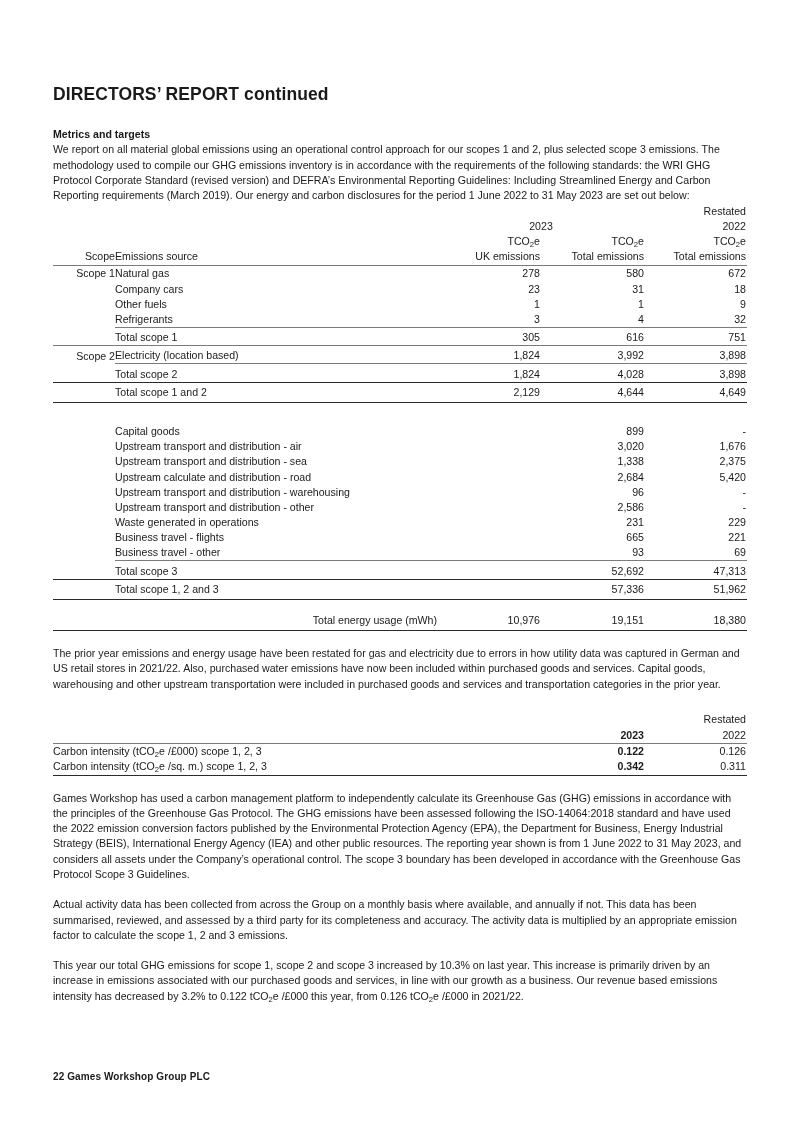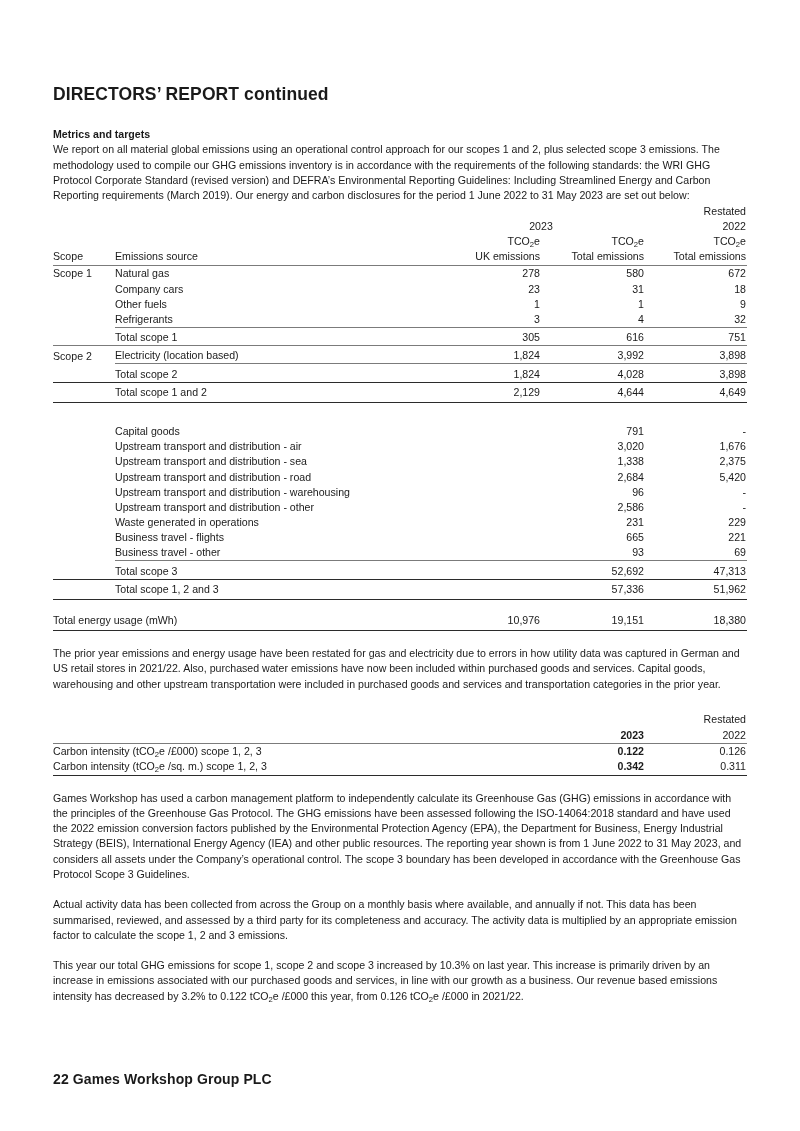--- a/index.html
+++ b/index.html
@@ -67,21 +67,21 @@
     font-size: 10.6px;
     table-layout: fixed;
   }
   table.emissions td, table.emissions th {
     padding: 0;
     vertical-align: bottom;
     font-weight: normal;
     line-height: 1.42;
     height: 15.2px;
   }
-  .c-scope   { width: 62px;  text-align: left; }
+  .c-scope   { width: 62px;  text-align: right; }
   .c-source  { width: 322px; text-align: left; }
   .c-uk      { width: 104px; text-align: right; padding-right: 1px !important; }
   .c-tot     { width: 104px; text-align: right; padding-right: 1px !important; }
   .c-res     { width: 102px; text-align: right; padding-right: 1px !important; }
 
   .hdr-cell { text-align: right; padding-right: 1px !important; }
   .hdr-2023 {
     font-weight: bold;
     text-align: center;
   }
@@ -112,21 +112,21 @@
   }
   .i-label { width: 488px; text-align: left; }
   .i-2023  { width: 104px; text-align: right; padding-right: 1px !important; }
   .i-2022  { width: 102px; text-align: right; padding-right: 1px !important; }
 
   
   .footer {
     position: absolute;
     left: 53px;
     top: 1071px;
-    font-size: 14px;
+    font-size: 10px;
     font-weight: bold;
     letter-spacing: 0.1px;
   }
 </style>
 </head>
 <body>
 
 <div class="page">
   <div class="content">
 
@@ -237,40 +237,40 @@
         </tr>
 
         <tr class="spacer-lg">
             <td colspan="5"></td>
           </tr>
 
         <tr>
           <td class="c-scope"></td>
           <td class="c-source">Capital goods</td>
           <td class="c-uk"></td>
-          <td class="c-tot">791</td>
+          <td class="c-tot">899</td>
           <td class="c-res">-</td>
         </tr>
         <tr>
           <td class="c-scope"></td>
           <td class="c-source">Upstream transport and distribution - air</td>
           <td class="c-uk"></td>
           <td class="c-tot">3,020</td>
           <td class="c-res">1,676</td>
         </tr>
         <tr>
           <td class="c-scope"></td>
           <td class="c-source">Upstream transport and distribution - sea</td>
           <td class="c-uk"></td>
           <td class="c-tot">1,338</td>
           <td class="c-res">2,375</td>
         </tr>
         <tr>
           <td class="c-scope"></td>
-          <td class="c-source">Upstream transport and distribution - road</td>
+          <td class="c-source">Upstream calculate and distribution - road</td>
           <td class="c-uk"></td>
           <td class="c-tot">2,684</td>
           <td class="c-res">5,420</td>
         </tr>
         <tr>
           <td class="c-scope"></td>
           <td class="c-source">Upstream transport and distribution - warehousing</td>
           <td class="c-uk"></td>
           <td class="c-tot">96</td>
           <td class="c-res">-</td>

